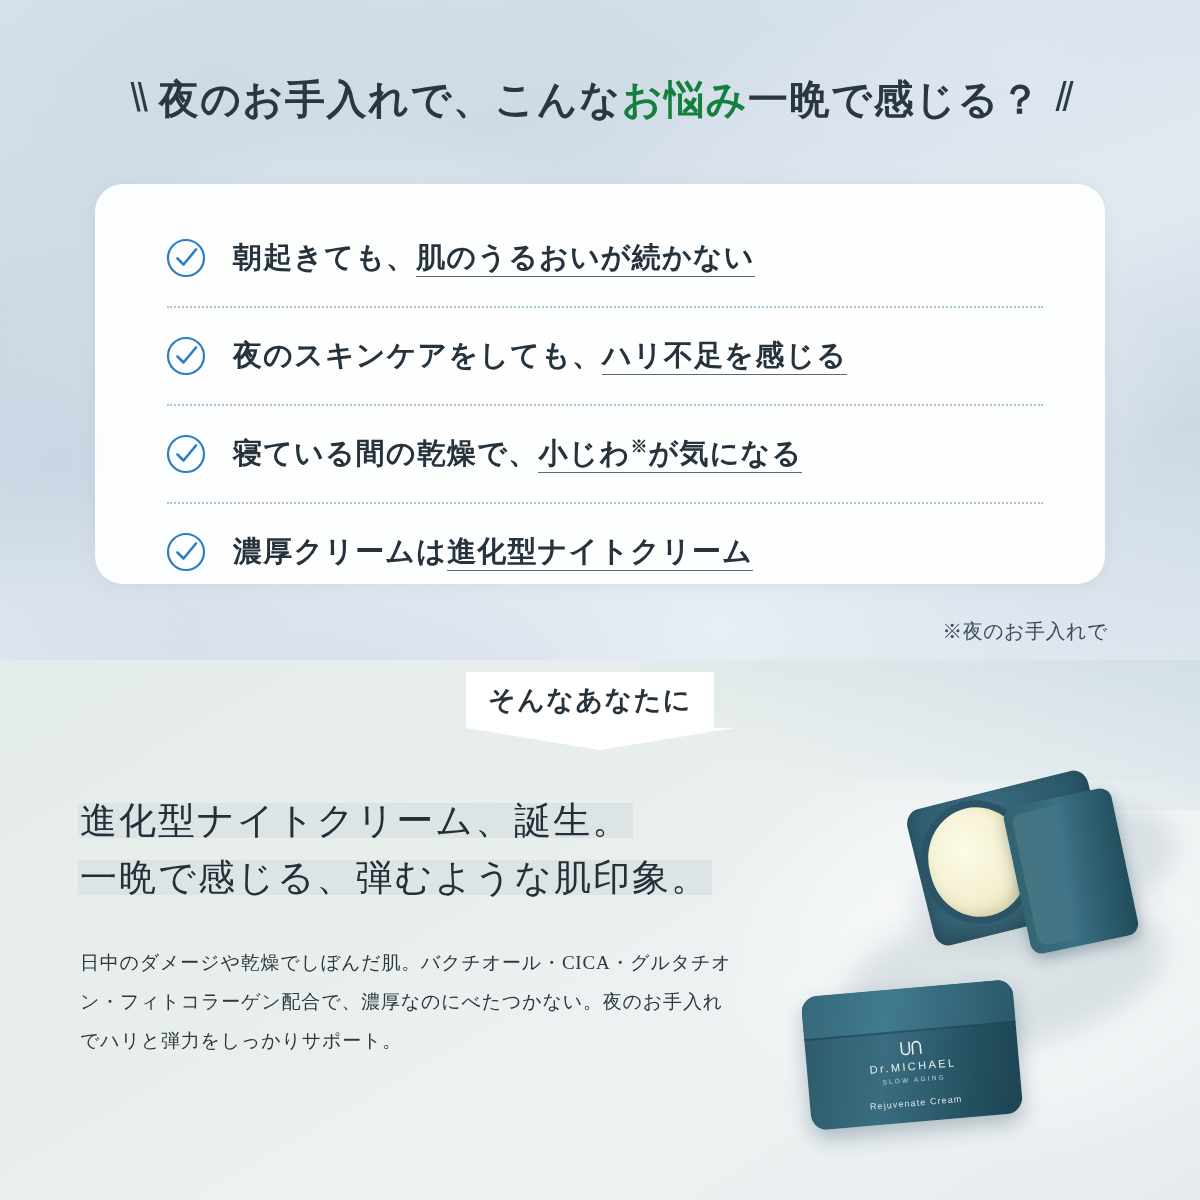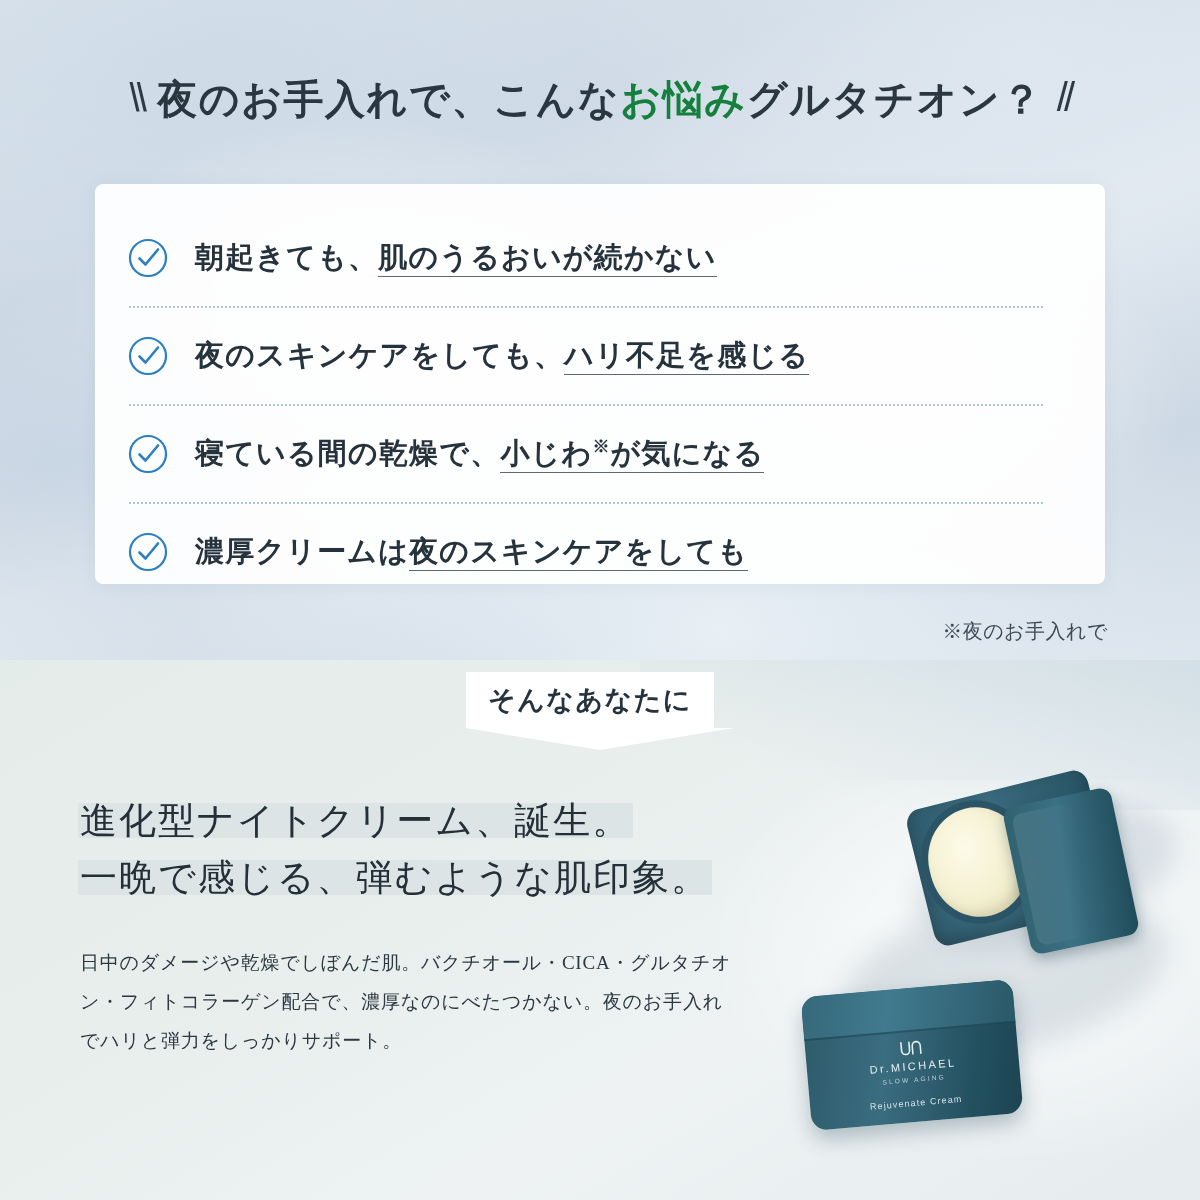--- a/index.html
+++ b/index.html
@@ -70,23 +70,23 @@
   }
   .headline .hl-accent { color: #15803d; }
 
   
   .card {
     position: absolute;
     top: 184px; left: 95px;
     width: 1010px;
     height: 400px;
     background: rgba(255,255,255,0.93);
-    border-radius: 8px;
+    border-radius: 28px;
     box-shadow: 0 2px 16px rgba(120,140,160,0.10);
-    padding: 26px 60px 26px 32px;
+    padding: 26px 60px 26px 70px;
     z-index: 3;
   }
 
   .issue-row {
     display: flex;
     align-items: center;
     height: 96px;
     gap: 26px;
   }
   .issue-divider {
@@ -327,21 +327,21 @@
 </style>
 </head>
 <body>
 
 <div class="page">
 
   <div class="top-section"></div>
 
   <div class="headline-wrap">
     <span class="slash left">\\</span>
-    <h1 class="headline"><span>夜のお手入れで、こんな</span><span class="hl-accent">お悩み</span><span>グルタチオン？</span></h1>
+    <h1 class="headline"><span>夜のお手入れで、こんな</span><span class="hl-accent">お悩み</span><span>一晩で感じる？</span></h1>
     <span class="slash right">//</span>
   </div>
 
   <div class="card">
 
     <div class="issue-row">
       <span class="check-icon">
         <svg width="42" height="42" viewBox="0 0 42 42">
           <circle cx="21" cy="21" r="18" fill="none" stroke="#2d7fc1" stroke-width="2.2"></circle>
           <path d="M12.5 21.5 L18.5 27.5 L31 12.5" fill="none" stroke="#2d7fc1" stroke-width="2.6" stroke-linecap="round" stroke-linejoin="round"></path>
@@ -373,21 +373,21 @@
     </div>
     <div class="issue-divider"></div>
 
     <div class="issue-row">
       <span class="check-icon">
         <svg width="42" height="42" viewBox="0 0 42 42">
           <circle cx="21" cy="21" r="18" fill="none" stroke="#2d7fc1" stroke-width="2.2"></circle>
           <path d="M12.5 21.5 L18.5 27.5 L31 12.5" fill="none" stroke="#2d7fc1" stroke-width="2.6" stroke-linecap="round" stroke-linejoin="round"></path>
         </svg>
       </span>
-      <span class="issue-text"><span>濃厚クリームは</span><span class="u">夜のスキンケアをしても</span></span>
+      <span class="issue-text"><span>濃厚クリームは</span><span class="u">進化型ナイトクリーム</span></span>
     </div>
 
   </div>
 
   <div class="footnote">※夜のお手入れで</div>
 
   <div class="bottom-section"></div>
 
   <div class="ribbon">
     <span class="ribbon-text">そんなあなたに</span>

